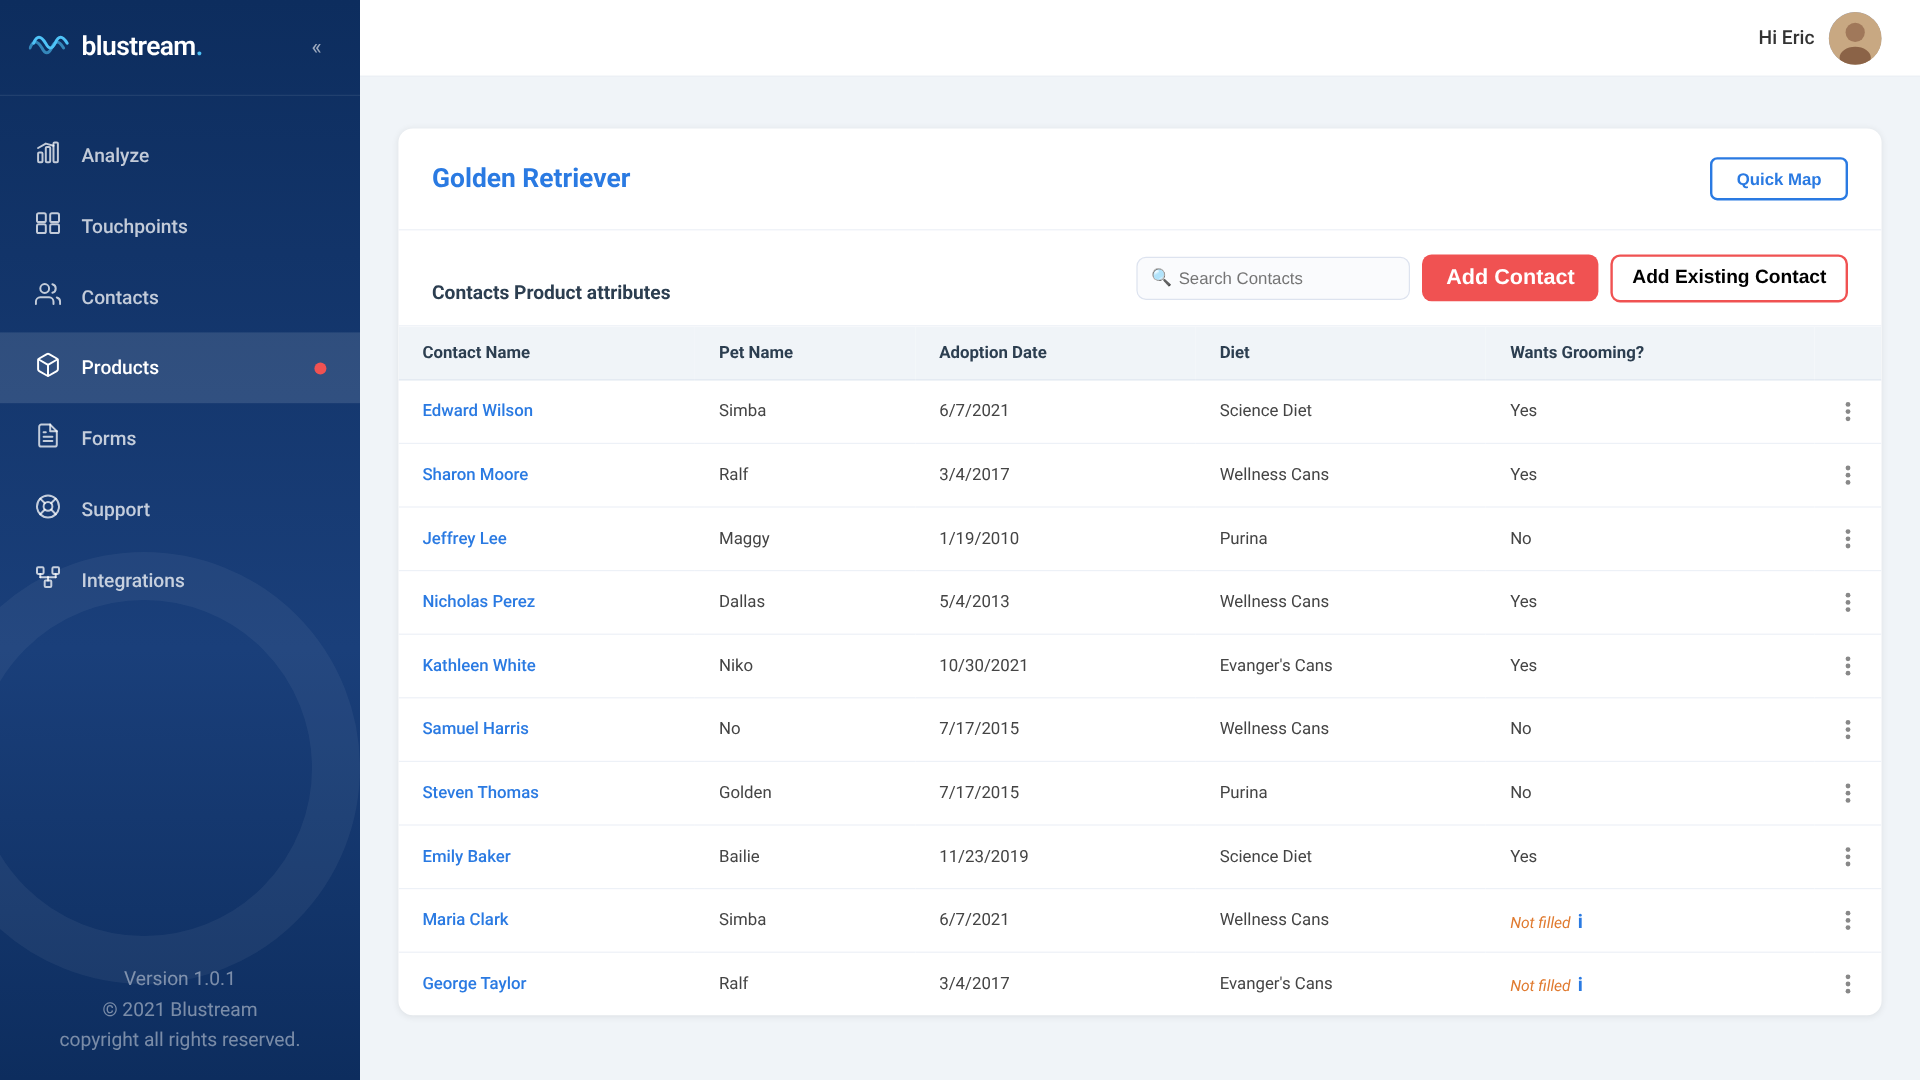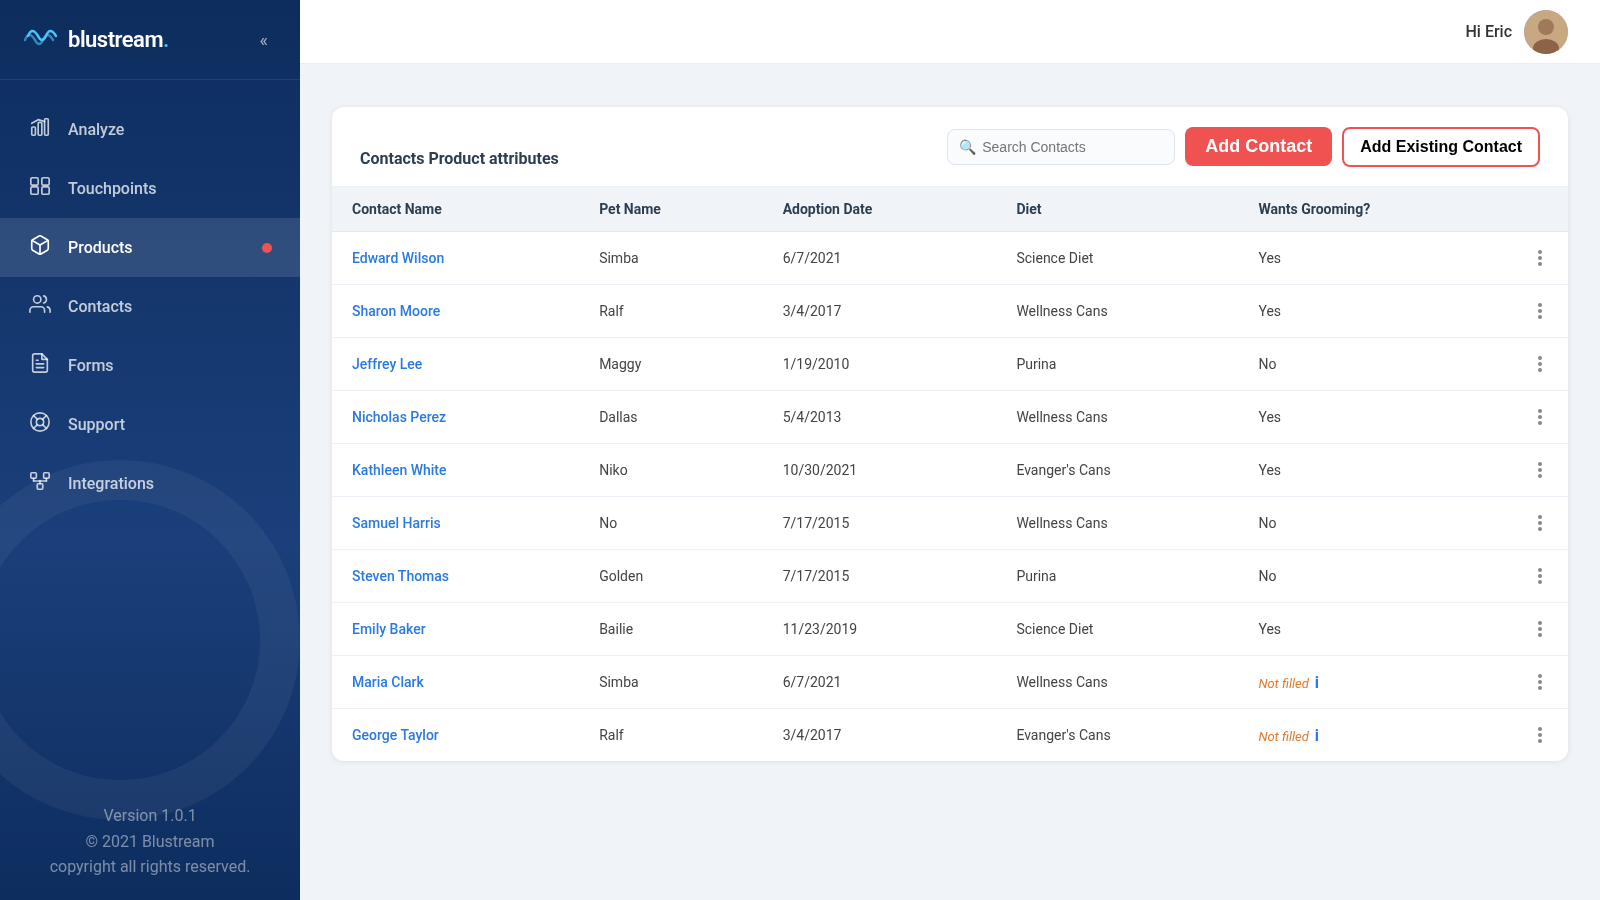--- a/index.html
+++ b/index.html
@@ -351,42 +351,42 @@
         <svg class="nav-svg" viewBox="0 0 24 24">
             <rect x="2" y="3" width="8" height="8" rx="1.5"></rect>
             <rect x="14" y="3" width="8" height="8" rx="1.5"></rect>
             <rect x="2" y="13" width="8" height="8" rx="1.5"></rect>
             <rect x="14" y="13" width="8" height="8" rx="1.5"></rect>
           </svg>
       </span>
       <span>Touchpoints</span>
     </div>
 
-    <div class="nav-item active">
-      <span class="nav-icon">
-        <svg class="nav-svg" viewBox="0 0 24 24">
-            <path d="M21 16V8a2 2 0 00-1-1.73l-7-4a2 2 0 00-2 0l-7 4A2 2 0 003 8v8a2 2 0 001 1.73l7 4a2 2 0 002 0l7-4A2 2 0 0021 16z"></path>
-            <polyline points="3.27,6.96 12,12.01 20.73,6.96"></polyline>
-            <line x1="12" y1="22.08" x2="12" y2="12"></line>
-          </svg>
-      </span>
-      <span>Products</span>
-      <span class="nav-badge"></span>
-    </div>
-
     <div class="nav-item">
       <span class="nav-icon">
         <svg class="nav-svg" viewBox="0 0 24 24">
             <path d="M17 21v-2a4 4 0 00-4-4H5a4 4 0 00-4 4v2"></path>
             <circle cx="9" cy="7" r="4"></circle>
             <path d="M23 21v-2a4 4 0 00-3-3.87"></path>
             <path d="M16 3.13a4 4 0 010 7.75"></path>
           </svg>
       </span>
       <span>Contacts</span>
+    </div>
+
+    <div class="nav-item active">
+      <span class="nav-icon">
+        <svg class="nav-svg" viewBox="0 0 24 24">
+            <path d="M21 16V8a2 2 0 00-1-1.73l-7-4a2 2 0 00-2 0l-7 4A2 2 0 003 8v8a2 2 0 001 1.73l7 4a2 2 0 002 0l7-4A2 2 0 0021 16z"></path>
+            <polyline points="3.27,6.96 12,12.01 20.73,6.96"></polyline>
+            <line x1="12" y1="22.08" x2="12" y2="12"></line>
+          </svg>
+      </span>
+      <span>Products</span>
+      <span class="nav-badge"></span>
     </div>
 
     <div class="nav-item">
       <span class="nav-icon">
         <svg class="nav-svg" viewBox="0 0 24 24">
             <path d="M14 2H6a2 2 0 00-2 2v16a2 2 0 002 2h12a2 2 0 002-2V8z"></path>
             <polyline points="14,2 14,8 20,8"></polyline>
             <line x1="16" y1="13" x2="8" y2="13"></line>
             <line x1="16" y1="17" x2="8" y2="17"></line>
             <polyline points="10,9 9,9 8,9"></polyline>
@@ -444,20 +444,24 @@
           <circle cx="22" cy="17" r="8" fill="#a0785a"></circle>
           <ellipse cx="22" cy="38" rx="13" ry="9" fill="#8b6347"></ellipse>
         </svg>
       </div>
     </div>
   </header>
 
   <div class="content">
     <div class="card">
 
+      <div class="card-header">
+        <h1 class="card-title">Golden Retriever</h1>
+        <button class="quick-map-btn">Quick Map</button>
+      </div>
 
       <div class="toolbar">
         <span class="toolbar-title">Contacts Product attributes</span>
         <div class="toolbar-actions">
           <div class="search-input-wrap">
             <span class="search-icon-inner">🔍</span>
             <input class="search-input" type="text" placeholder="Search Contacts" style="">
           </div>
           <button class="btn-primary">Add Contact</button>
           <button class="btn-outline-red">Add Existing Contact</button>

